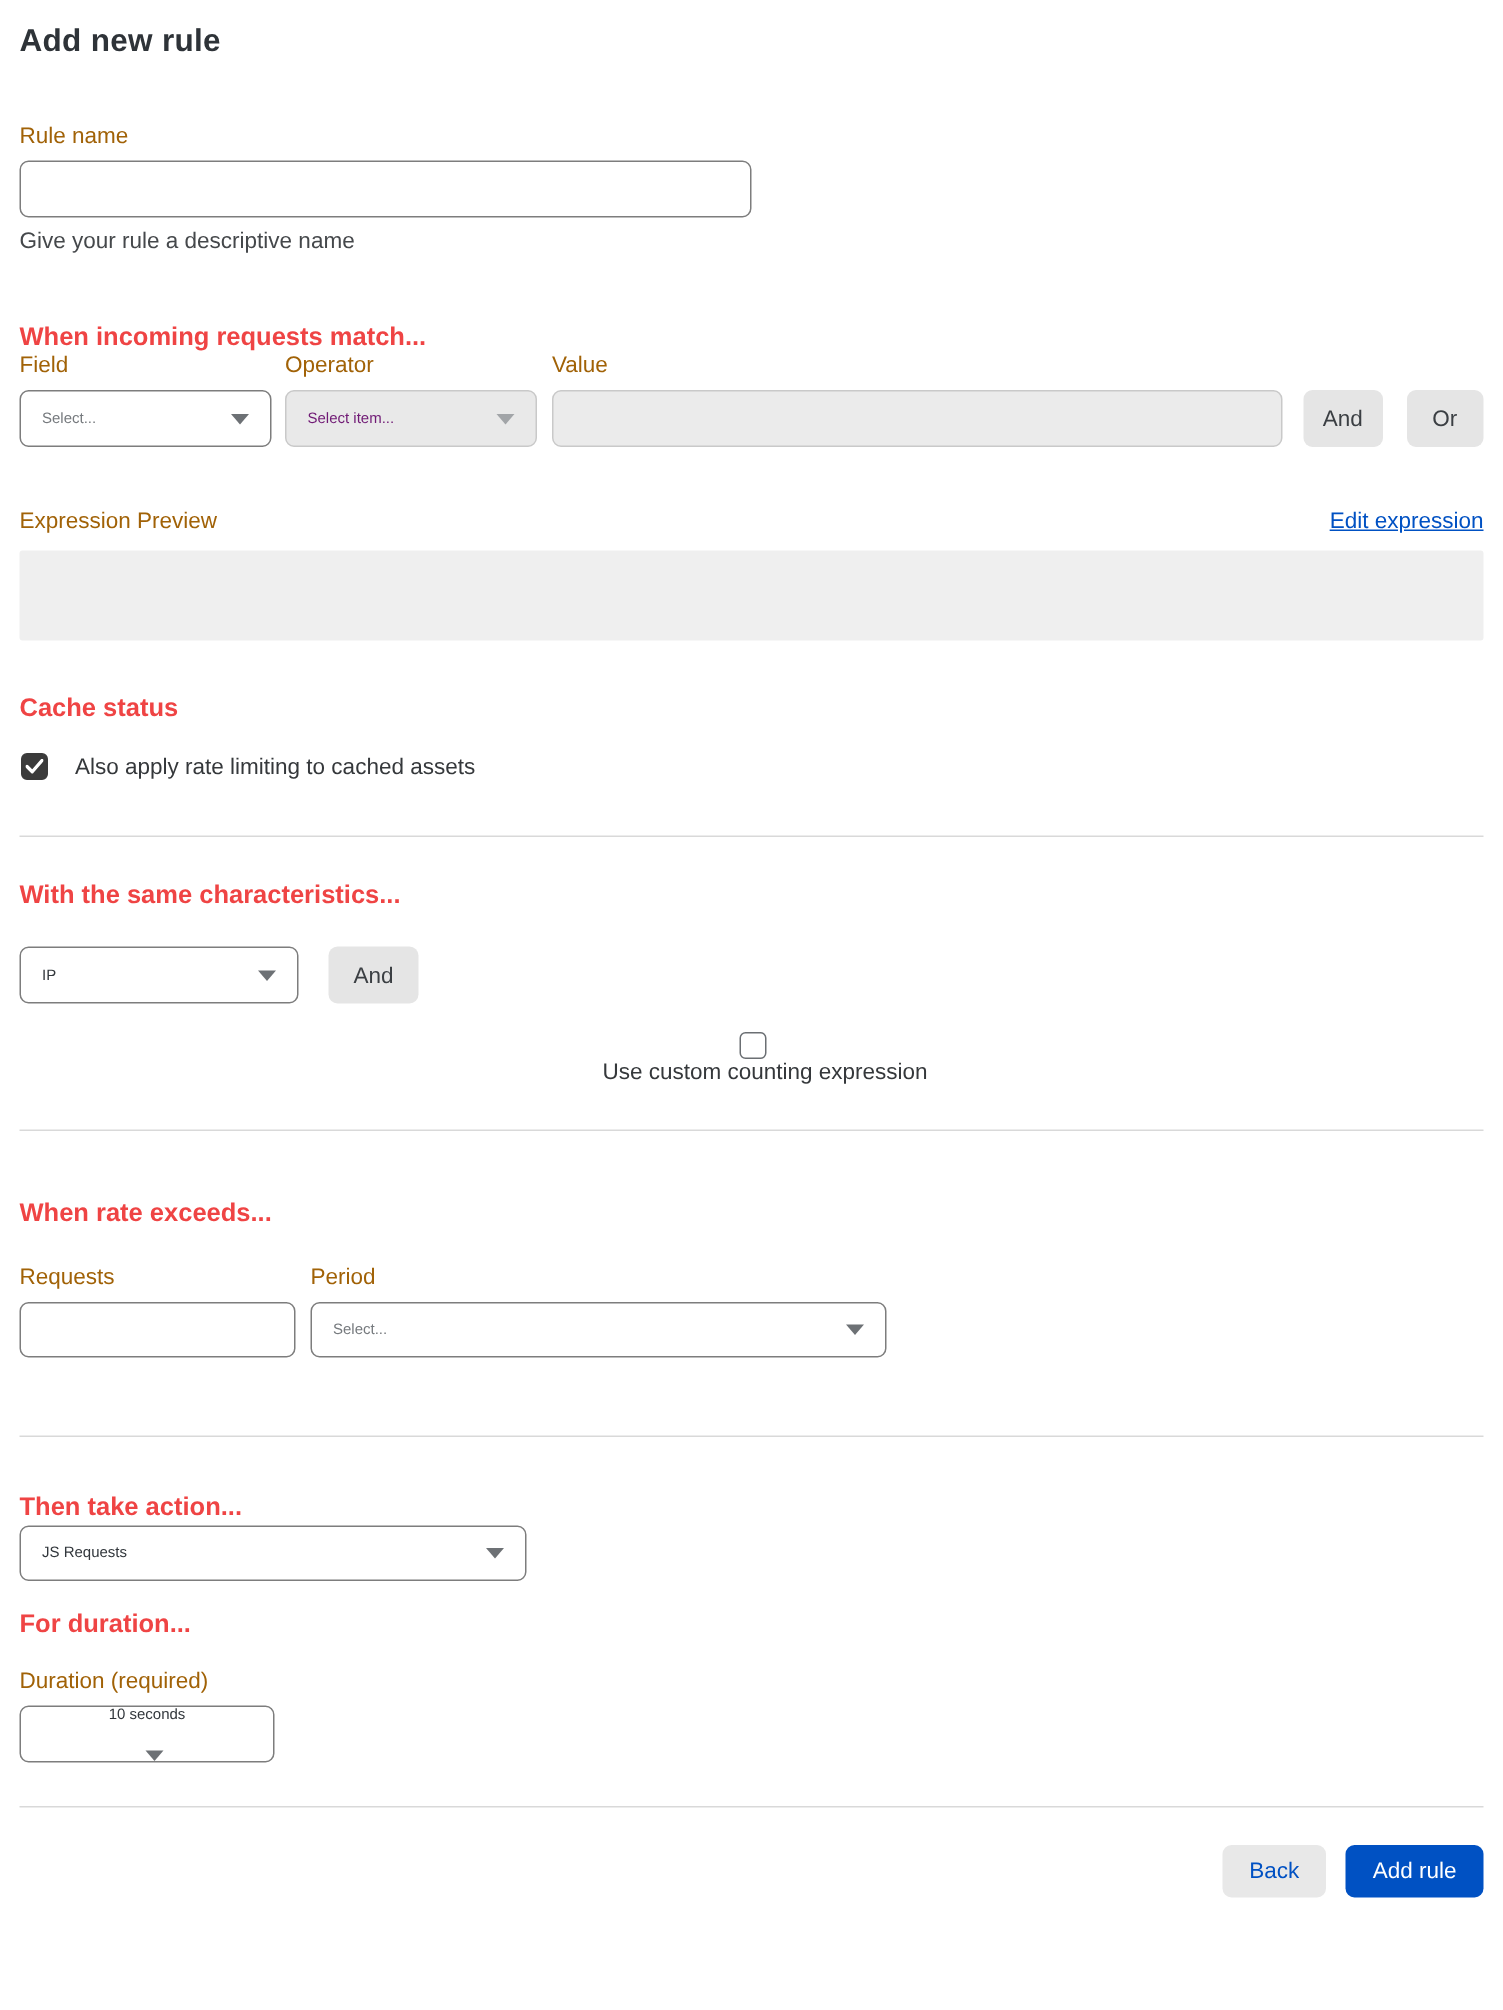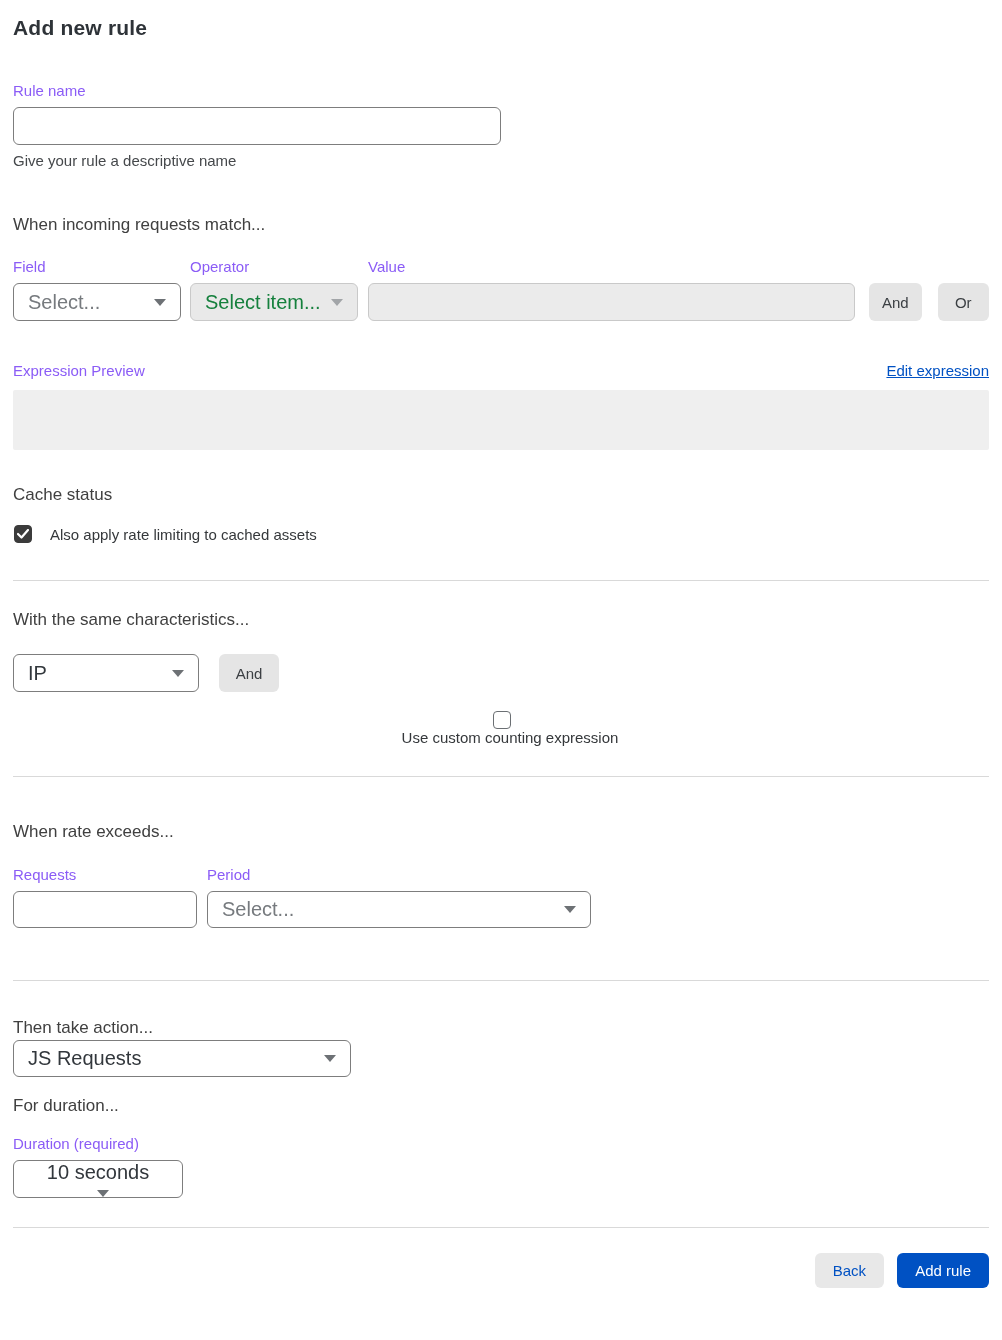--- a/index.html
+++ b/index.html
@@ -16,32 +16,32 @@
     position: relative;
   }
   .page-title {
     font-size: 21px;
     font-weight: 700;
     color: #2e3338;
     letter-spacing: .2px;
   }
   .field-label {
     font-size: 15px;
-    color: #8b5cf6;
+    color: #a16207;
     margin-bottom: 8px;
   }
   .help-text {
     font-size: 15px;
     color: #45484b;
     margin-top: 7px;
   }
   .section-heading {
     font-size: 17px;
-    font-weight: 400;
-    color: #404040;
+    font-weight: 700;
+    color: #ef4444;
   }
   .text-input {
     display: block;
     height: 38px;
     border: 1px solid #7d7d7d;
     border-radius: 6px;
     background: #fff;
     font-family: "Liberation Sans", sans-serif;
     font-size: 15px;
     color: #32373c;
@@ -53,33 +53,33 @@
     border-color: #c9c9c9;
   }
   .select-box {
     height: 38px;
     border: 1px solid #7d7d7d;
     border-radius: 6px;
     background: #fff;
     display: flex;
     align-items: center;
     padding: 0 14px;
-    font-size: 20px;
+    font-size: 10px;
     color: #32373c;
     position: relative;
     cursor: pointer;
   }
   .select-box .sel-text { flex: 1; overflow: hidden; white-space: nowrap; }
   .select-box.placeholder .sel-text { color: #767a7e; }
   .select-box.disabled {
     background: #e9e9e9;
     border-color: #c9c9c9;
     cursor: default;
   }
-  .select-box.disabled .sel-text { color: #15803d; }
+  .select-box.disabled .sel-text { color: #701a75; }
   .chev {
     width: 0; height: 0;
     border-left: 6px solid transparent;
     border-right: 6px solid transparent;
     border-top: 7px solid #6d7175;
     margin-left: 10px;
     flex: none;
   }
   .select-box.disabled .chev { border-top-color: #a2a5a8; }
   .gray-btn {
@@ -165,21 +165,21 @@
     border-radius: 6px;
     font-family: "Liberation Sans", sans-serif;
     font-size: 15px;
     color: #ffffff;
     cursor: pointer;
   }
   
   .w-rulename { width: 488px; margin-top: 1px; }
   .mt-rulename-label { margin-top: 42px; }
   .mt-match-heading { margin-top: 46px; }
-  .mt-match-row { margin-top: 23px; }
+  .mt-match-row { }
   .w-field { width: 168px; }
   .w-operator { width: 168px; margin-left: 9px; }
   .w-value { width: 487px; margin-left: 10px; }
   .w-and1 { width: 53px; margin-left: 14px; padding: 0; }
   .w-or { width: 52px; margin-left: 16px; padding: 0; }
   .mt-preview-row { margin-top: 41px; }
   .mt-cache-heading { margin-top: 35px; }
   .mt-cache-check { margin-top: 20px; }
   .mt-div1 { margin-top: 37px; }
   .mt-char-heading { margin-top: 29px; }

